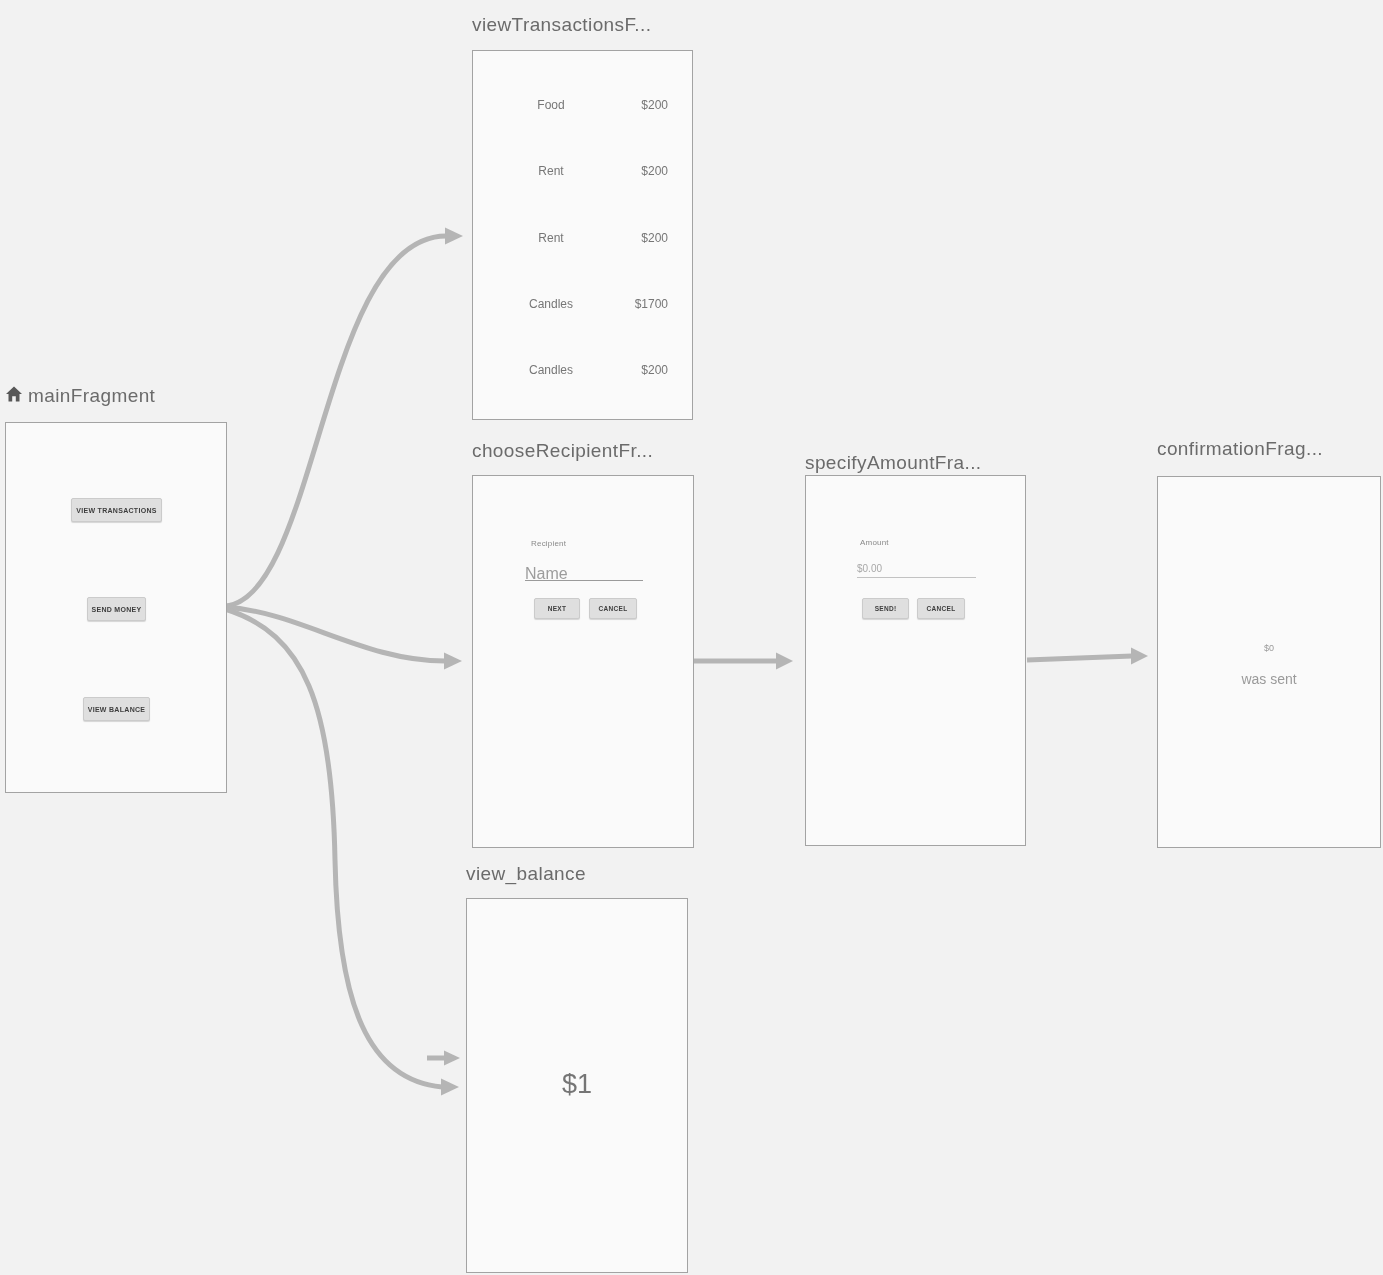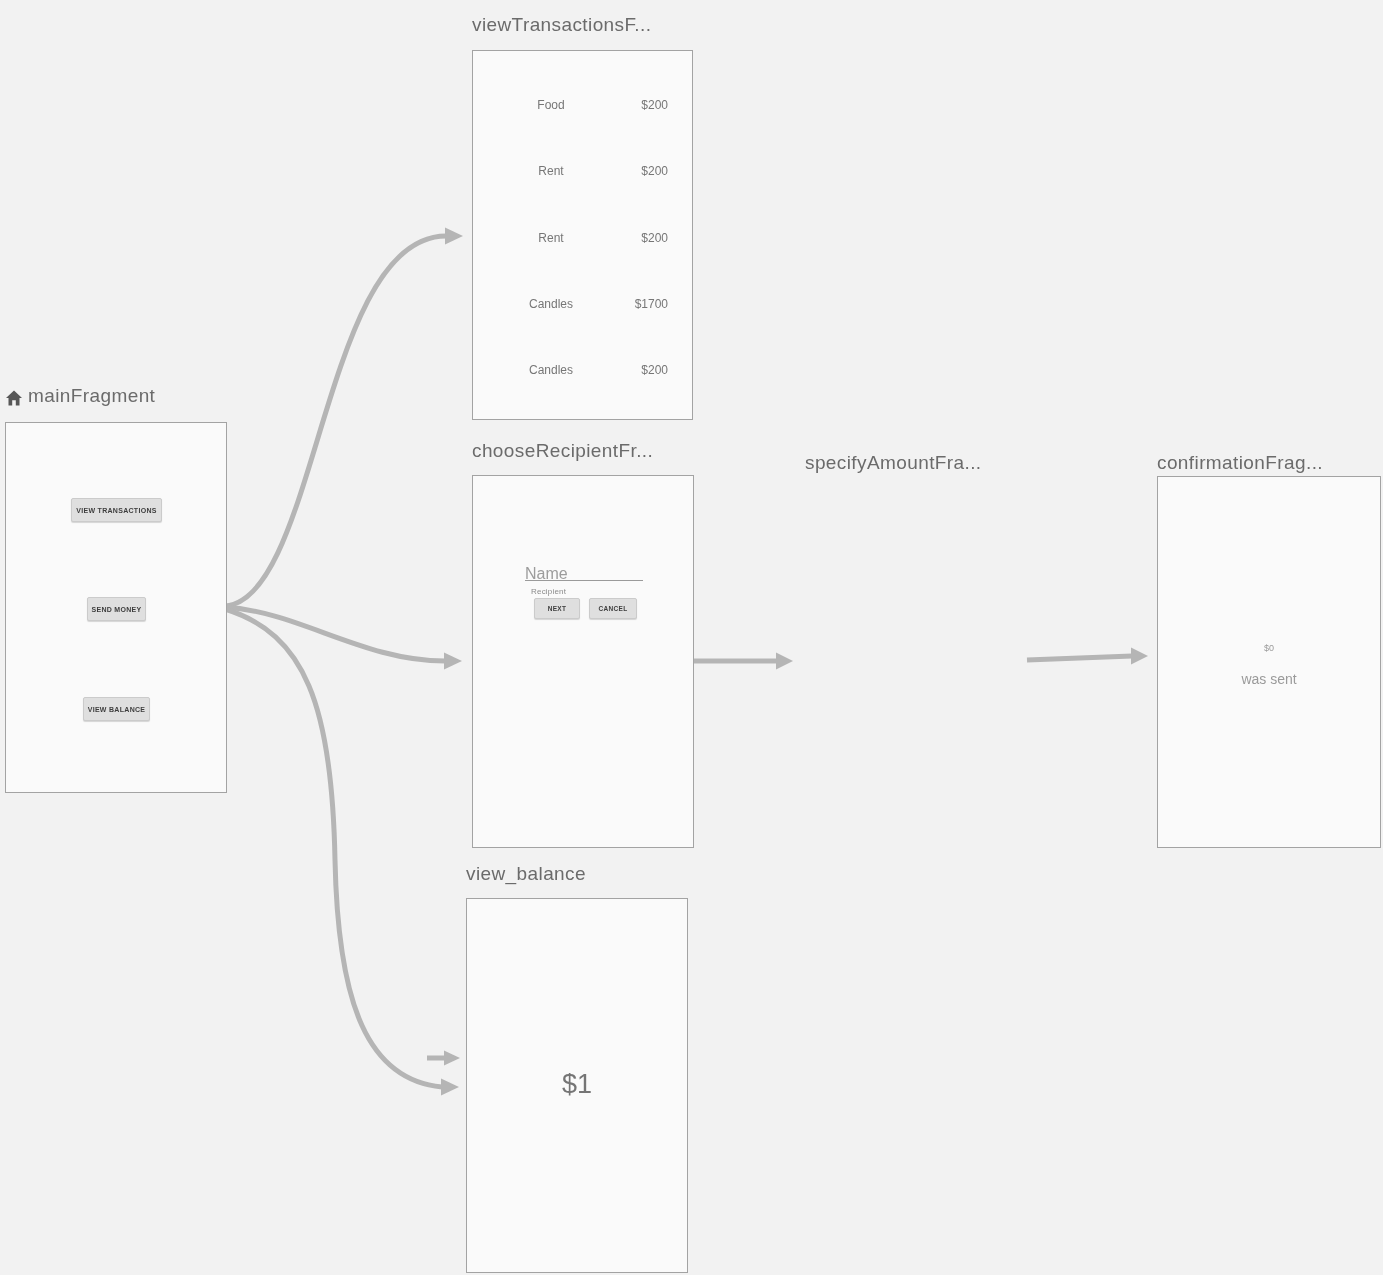--- a/index.html
+++ b/index.html
@@ -25,21 +25,21 @@
   #edges path, #edges line { stroke: #b5b5b5; stroke-width: 5; fill: none; }
   #edges polygon { fill: #b5b5b5; stroke: none; }
 
   .frag-title {
     position: absolute;
     font-size: 19px;
     color: #6b6b6b;
     letter-spacing: 0.4px;
     white-space: nowrap;
     display: flex;
-    align-items: flex-end;
+    align-items: flex-start;
     gap: 5px;
   }
   .home-icon-svg { display: block; }
 
   .card {
     position: absolute;
     background: #fafafa;
     border: 1.5px solid #a3a3a3;
     box-sizing: border-box;
   }
@@ -83,21 +83,20 @@
     text-align: right;
   }
 
   
   .field-label {
     position: absolute;
     font-size: 8px;
     color: #8a8a8a;
     letter-spacing: 0.2px;
     white-space: nowrap;
-    margin-top: 48px;
   }
   .field-value {
     position: absolute;
     font-size: 16px;
     color: #9c9c9c;
     white-space: nowrap;
   }
   .field-underline {
     position: absolute;
     height: 1px;
@@ -187,22 +186,29 @@
     <div class="field-label" style="left:58px; top:63px;">Recipient</div>
     <div class="field-value" style="left:52px; top:89px;">Name</div>
     <div class="field-underline" style="left:52px; top:104px; width:118px;"></div>
     <div class="mock-btn" style="left:61px; top:122px; width:46px; height:21px; font-size:6.5px;">NEXT</div>
     <div class="mock-btn" style="left:116px; top:122px; width:48px; height:21px; font-size:6.5px;">CANCEL</div>
   </div>
 
   <div class="frag-title" style="left:805px; top:452px;">
     <span>specifyAmountFra...</span>
   </div>
-
-  <div class="frag-title" style="left:1157px; top:452px;">
+  <div class="card" style="left:805px; top:475px; width:221px; height:371px;">
+    <div class="field-label" style="left:54px; top:62px;">Amount</div>
+    <div class="field-value" style="left:51px; top:87px; font-size:10px; color:#a8a8a8;">$0.00</div>
+    <div class="field-underline" style="left:51px; top:101px; width:119px; background:#c2c2c2;"></div>
+    <div class="mock-btn" style="left:56px; top:122px; width:47px; height:21px; font-size:6.5px;">SEND!</div>
+    <div class="mock-btn" style="left:111px; top:122px; width:48px; height:21px; font-size:6.5px;">CANCEL</div>
+  </div>
+
+  <div class="frag-title" style="left:1157px; top:438px;">
     <span>confirmationFrag...</span>
   </div>
   <div class="card" style="left:1157px; top:476px; width:224px; height:372px;">
     <div class="center-text" style="top:166px; font-size:9px;">$0</div>
     <div class="center-text" style="top:194px; font-size:14px;">was sent</div>
   </div>
 
   <div class="frag-title" style="left:466px; top:863px;">
     <span>view_balance</span>
   </div>

